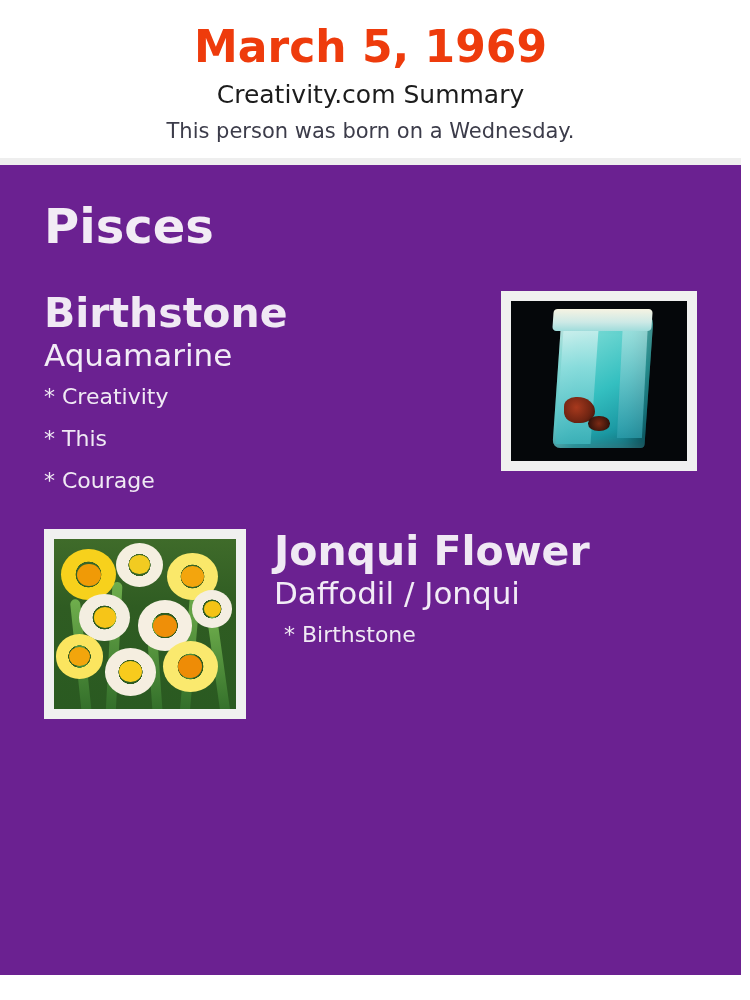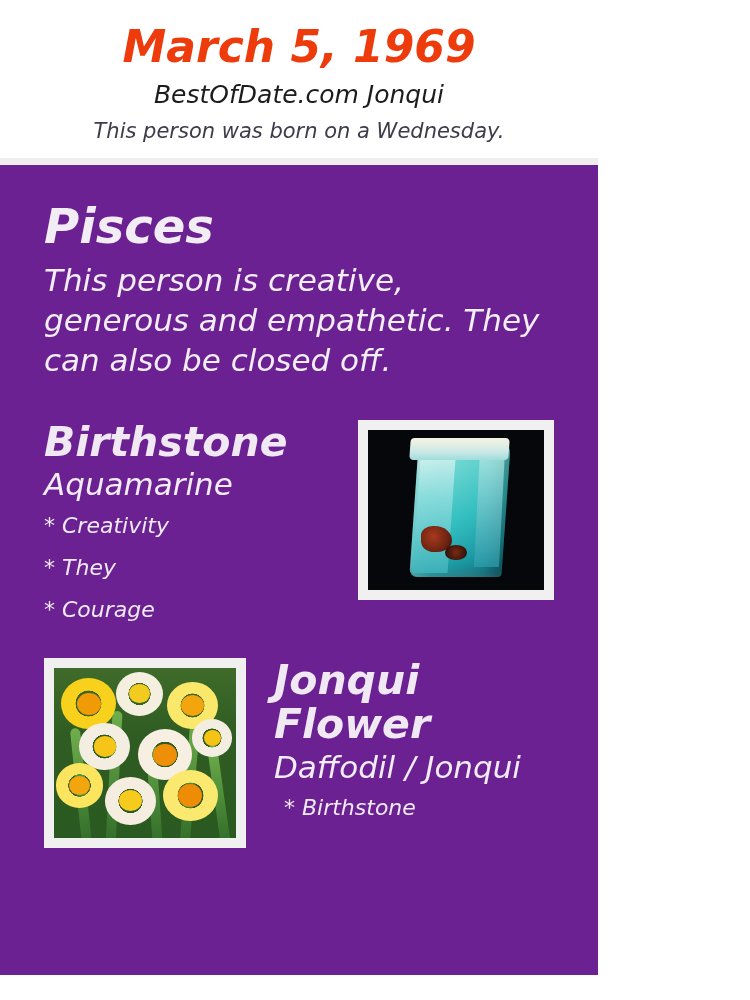--- a/index.html
+++ b/index.html
@@ -7,25 +7,24 @@
     padding: 0;
   }
   body {
     width: 750px;
     height: 1000px;
     background: #ffffff;
     font-family: "DejaVu Sans", sans-serif;
     overflow: hidden;
   }
   .page {
-    width: 598px;
+    width: 741px;
     height: 1000px;
     position: relative;
     background: #ffffff;
-    font-style: italic;
   }
 
   
   .header {
     background: #ffffff;
     padding: 22px 0 14px 0;
     text-align: center;
   }
   .header-date {
     color: #ee3b0c;
@@ -249,39 +248,38 @@
     padding-left: 10px;
   }
 </style>
 </head>
 <body>
 
 <div class="page">
 
   <div class="header">
     <div class="header-date">March 5, 1969</div>
-    <div class="header-sub">BestOfDate.com Jonqui</div>
+    <div class="header-sub">Creativity.com Summary</div>
     <div class="header-note">This person was born on a Wednesday.</div>
   </div>
   <div class="header-divider"></div>
 
   <div class="body-panel">
     <div class="inner">
 
       <div>
         <h1 class="sign-name">Pisces</h1>
-        <p class="sign-desc">This person is creative, generous and empathetic. They can also be closed off.</p>
       </div>
 
       <div class="stone-row">
         <div class="stone-text">
           <h2 class="block-title">Birthstone</h2>
           <div class="block-sub">Aquamarine</div>
           <div class="bullet">* Creativity</div>
-          <div class="bullet">* They</div>
+          <div class="bullet">* This</div>
           <div class="bullet">* Courage</div>
         </div>
         <div class="photo-frame photo-stone">
           <div class="photo-inner stone-art">
             <div class="crystal"></div>
             <div class="facet-a"></div>
             <div class="facet-b"></div>
             <div class="top-cap"></div>
             <div class="rust"></div>
             <div class="rust2"></div>

